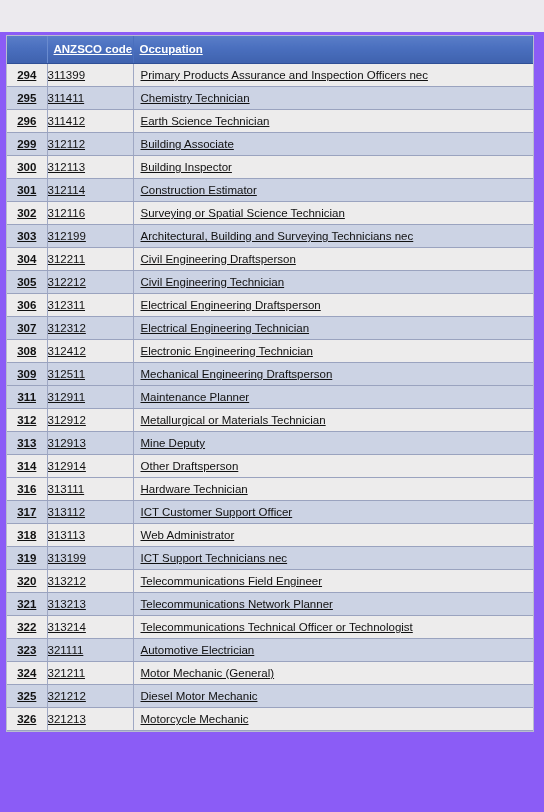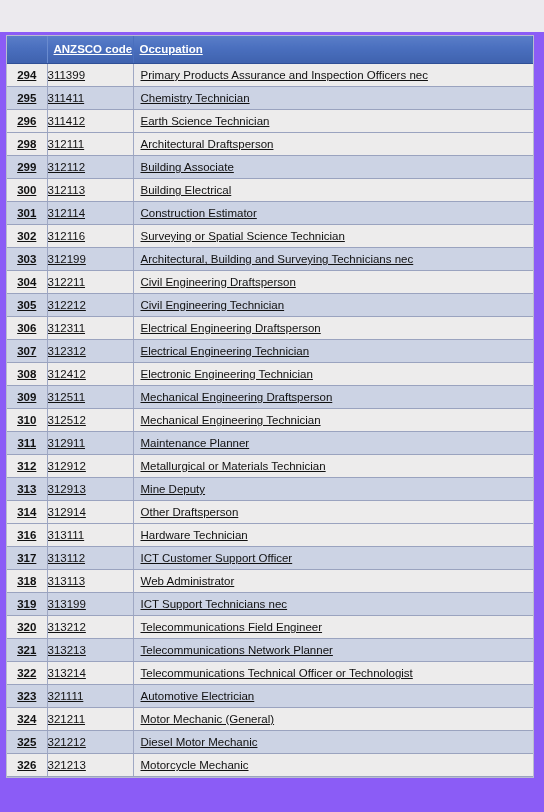--- a/index.html
+++ b/index.html
@@ -120,34 +120,29 @@
           <tr class="even">
             <td class="idx"><span>295</span></td>
             <td class="code"><span>311411</span></td>
             <td class="occ"><span>Chemistry Technician</span></td>
           </tr>
           <tr class="odd">
             <td class="idx"><span>296</span></td>
             <td class="code"><span>311412</span></td>
             <td class="occ"><span>Earth Science Technician</span></td>
           </tr>
-          <tr class="odd">
-            <td class="idx"><span>298</span></td>
-            <td class="code"><span>312111</span></td>
-            <td class="occ"><span>Architectural Draftsperson</span></td>
-          </tr>
           <tr class="even">
             <td class="idx"><span>299</span></td>
             <td class="code"><span>312112</span></td>
             <td class="occ"><span>Building Associate</span></td>
           </tr>
           <tr class="odd">
             <td class="idx"><span>300</span></td>
             <td class="code"><span>312113</span></td>
-            <td class="occ"><span>Building Electrical</span></td>
+            <td class="occ"><span>Building Inspector</span></td>
           </tr>
           <tr class="even">
             <td class="idx"><span>301</span></td>
             <td class="code"><span>312114</span></td>
             <td class="occ"><span>Construction Estimator</span></td>
           </tr>
           <tr class="odd">
             <td class="idx"><span>302</span></td>
             <td class="code"><span>312116</span></td>
             <td class="occ"><span>Surveying or Spatial Science Technician</span></td>
@@ -179,25 +174,20 @@
           </tr>
           <tr class="odd">
             <td class="idx"><span>308</span></td>
             <td class="code"><span>312412</span></td>
             <td class="occ"><span>Electronic Engineering Technician</span></td>
           </tr>
           <tr class="even">
             <td class="idx"><span>309</span></td>
             <td class="code"><span>312511</span></td>
             <td class="occ"><span>Mechanical Engineering Draftsperson</span></td>
-          </tr>
-          <tr class="odd">
-            <td class="idx"><span>310</span></td>
-            <td class="code"><span>312512</span></td>
-            <td class="occ"><span>Mechanical Engineering Technician</span></td>
           </tr>
           <tr class="even">
             <td class="idx"><span>311</span></td>
             <td class="code"><span>312911</span></td>
             <td class="occ"><span>Maintenance Planner</span></td>
           </tr>
           <tr class="odd">
             <td class="idx"><span>312</span></td>
             <td class="code"><span>312912</span></td>
             <td class="occ"><span>Metallurgical or Materials Technician</span></td>

